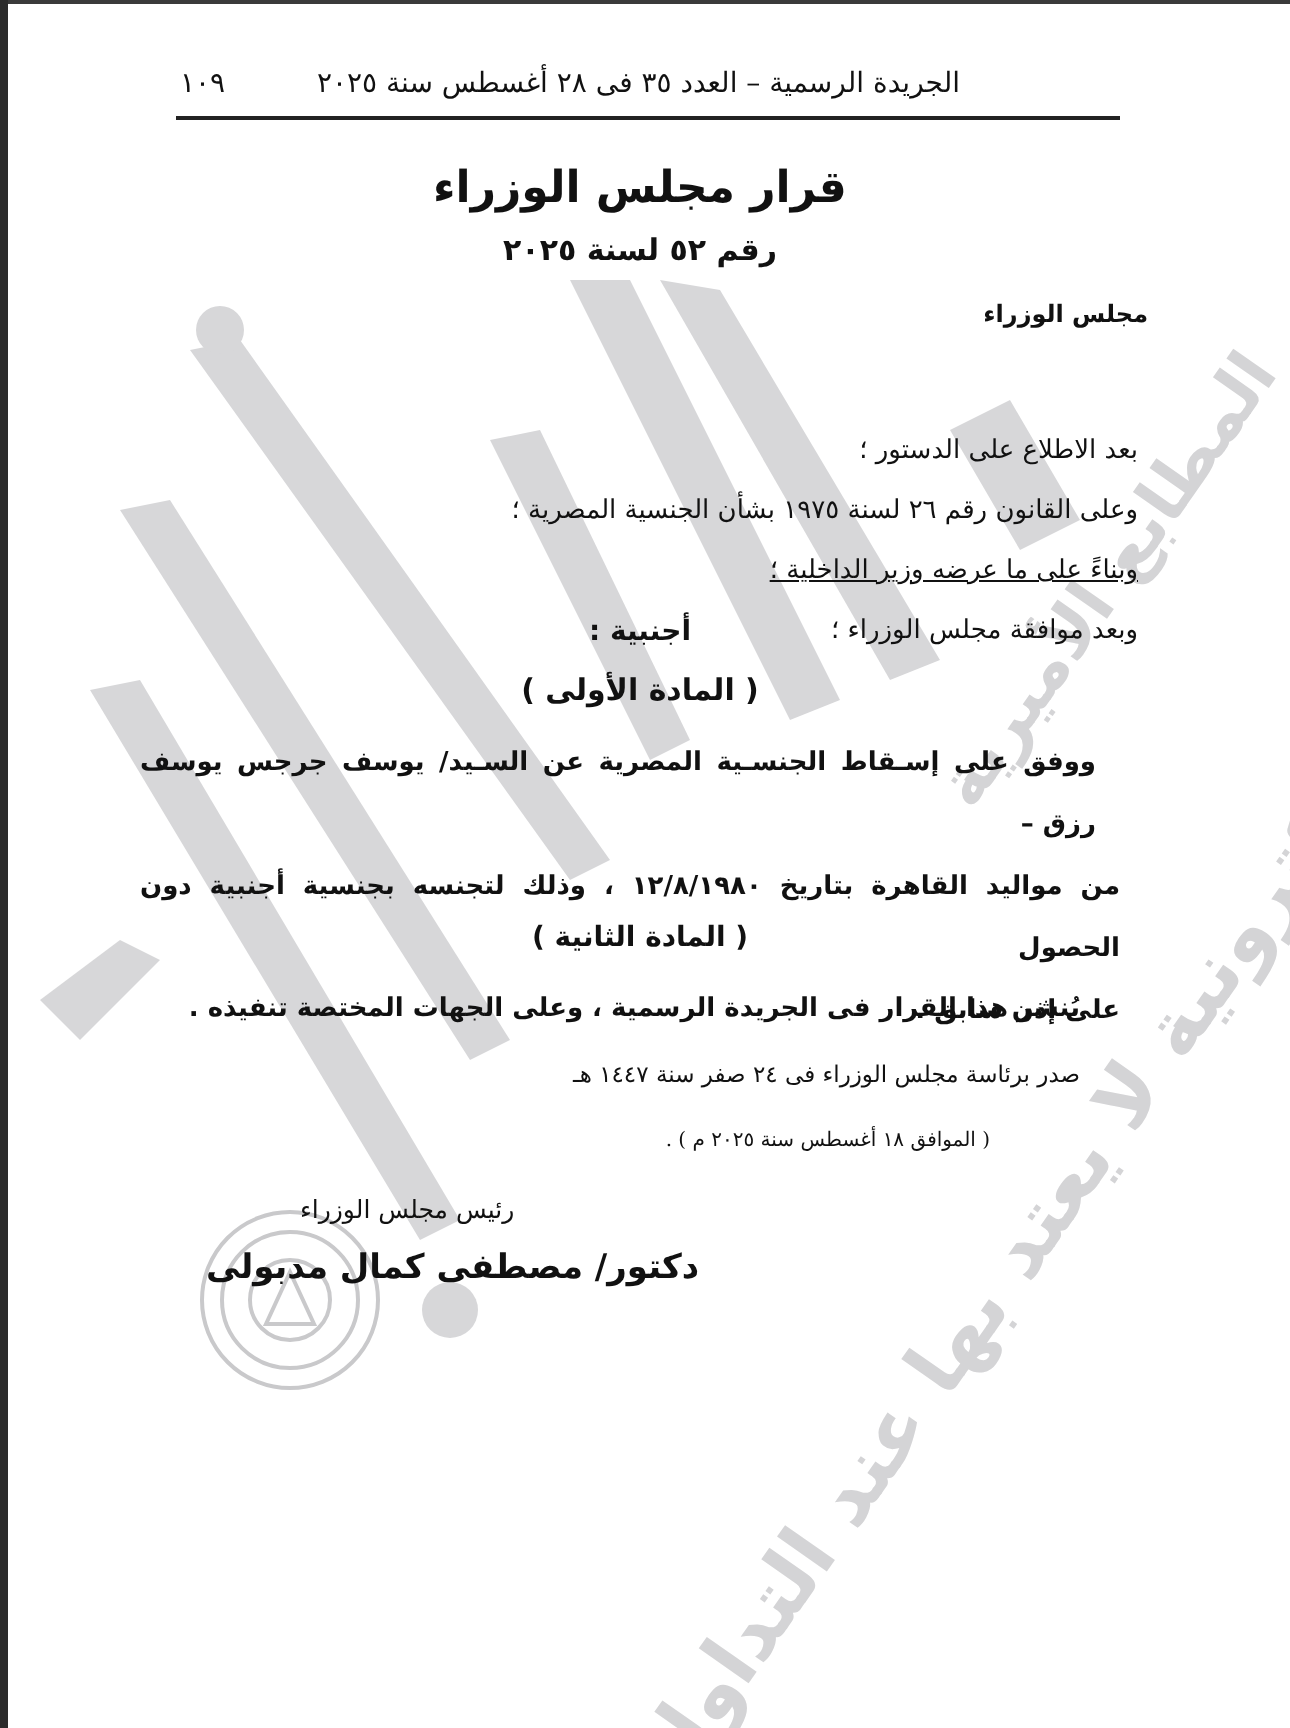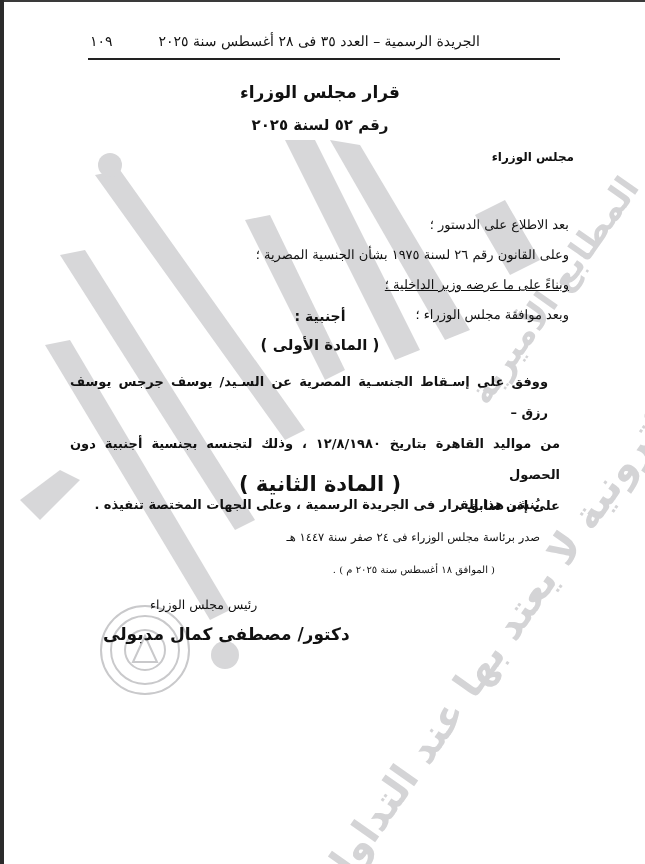--- a/index.html
+++ b/index.html
@@ -19,39 +19,39 @@
   }
 
   .page { position: absolute; left: 0; top: 0; width: 645px; height: 864px; direction: rtl; }
 
   .hdr { position: absolute; top: 33px; left: 90px; width: 390px; height: 22px; font-size: 14px; }
   .hdr-title { position: absolute; right: 0; top: 0; margin-left: 29px; }
   .hdr-page { position: absolute; left: 0; top: 0; }
   .hdr-rule { position: absolute; top: 58px; left: 88px; width: 472px; height: 2px; background: #222; }
 
   .center { position: absolute; left: 80px; width: 480px; text-align: center; font-family: "DejaVu Sans", sans-serif; font-weight: bold; }
-  .t1 { top: 82px; font-size: 17px; }
+  .t1 { top: 82px; font-size: 22px; }
   .t2 { top: 116px; font-size: 15px; }
 
   .heading-council { position: absolute; right: 71px; top: 150px; font-family: "DejaVu Sans", sans-serif; font-weight: bold; font-size: 12px; }
 
   .line { position: absolute; right: 76px; font-size: 13px; white-space: nowrap; margin-top: 32px; }
   .l1 { top: 185px; }
   .l2 { top: 215px; }
   .l3 { top: 245px; text-decoration: underline; }
   .l4 { top: 275px; }
 
   .decided { top: 308px; font-size: 14px; }
   .art1 { top: 336px; font-size: 15px; }
 
   .para { position: absolute; right: 85px; width: 490px; font-family: "DejaVu Sans", sans-serif; font-weight: bold; font-size: 13px; line-height: 31px; text-align: justify; }
   .p1 { top: 366px; }
   .p1 .indent { padding-right: 12px; }
 
-  .art2 { top: 472px; font-size: 21px; }
+  .art2 { top: 461px; font-size: 14px; }
   .pub { position: absolute; right: 105px; top: 497px; font-family: "DejaVu Sans", sans-serif; font-weight: bold; font-size: 13px; white-space: nowrap; }
   .issued { position: absolute; right: 105px; top: 530px; font-size: 11.5px; white-space: nowrap; }
   .corr { position: absolute; right: 150px; top: 564px; font-size: 10px; white-space: nowrap; }
 
   .sig-title { position: absolute; left: 150px; top: 597px; font-size: 12.5px; white-space: nowrap; }
   .sig-name { position: absolute; left: 103px; top: 624px; font-family: "DejaVu Sans", sans-serif; font-weight: bold; font-size: 17px; white-space: nowrap; }
 
   .stamp { position: absolute; left: 95px; top: 600px; width: 100px; height: 100px; }
 </style>
 </head>

